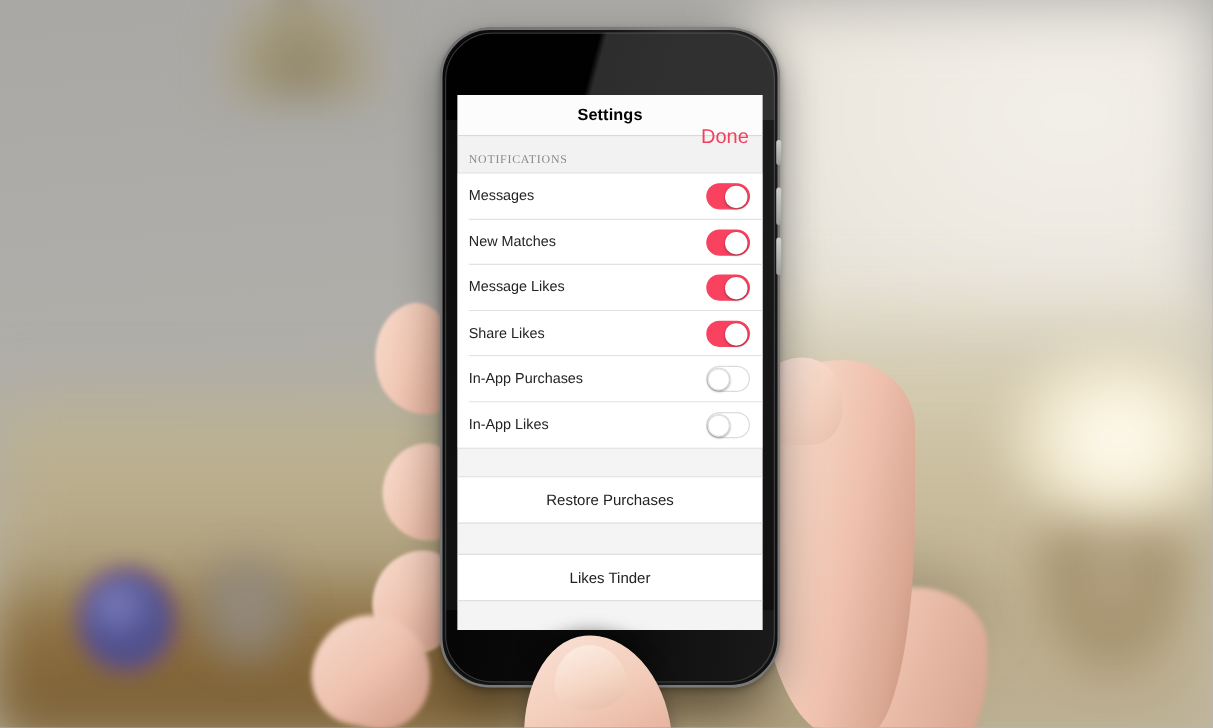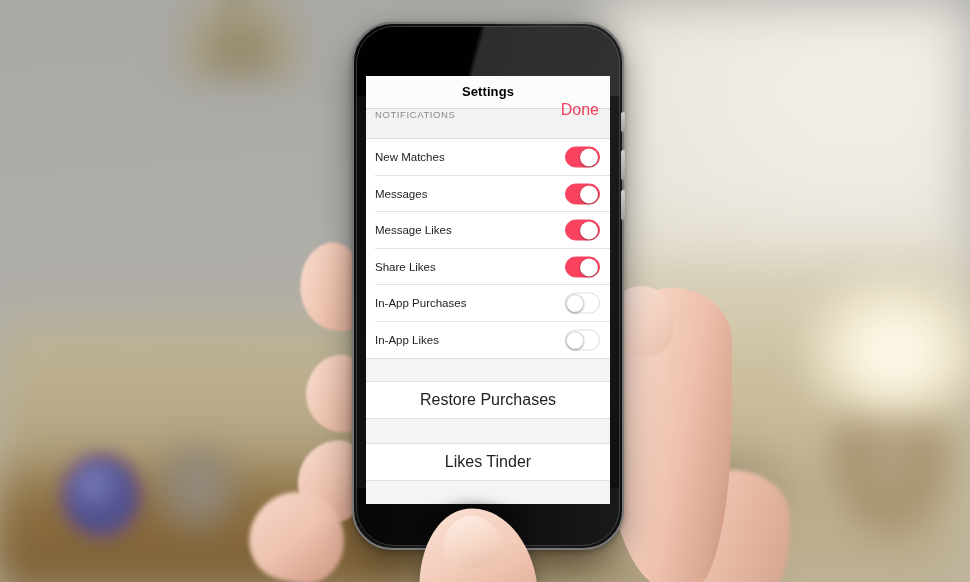--- a/index.html
+++ b/index.html
@@ -200,22 +200,22 @@
     font-size:16px;color:#f2405f;
     background:none;border:none;padding:0;cursor:pointer;
     font-family:inherit;
     margin-top:17px;
   }
 
   
   .section-header{
     height:30px;background:#f2f2f2;
     border-bottom:1px solid #e0e0e0;
-    display:flex;
-    padding:0 0 5px 9px;box-sizing:border-box;
+    display:flex;align-items:flex-end;
+    padding:0 0 5px 9px;box-sizing:border-box;font-family:Liberation Serif, serif;
   }
   .section-header span{
     font-size:9.5px;color:#8a8a8a;letter-spacing:.6px;
   }
 
   .group{background:#fff;}
   .row{
     position:relative;height:36.5px;
     display:flex;align-items:center;
     padding-left:9px;padding-right:9px;
@@ -246,21 +246,21 @@
   .toggle.on .knob{right:1px;}
   .toggle.off .knob{left:0px;border:1px solid #e3e3e3;box-sizing:border-box;}
 
   
   .gap{height:22px;background:#f4f4f4;border-top:1px solid #e0e0e0;border-bottom:1px solid #e0e0e0;}
   .gap.tall{height:24px;}
   .action-row{
     height:36px;background:#fff;display:flex;align-items:center;justify-content:center;
     cursor:pointer;
   }
-  .action-row span{font-size:16px;color:#222;}
+  .action-row span{font-size:12px;color:#222;}
   .tail{background:#f4f4f4;border-top:1px solid #e0e0e0;height:40px;}
 
   
   #thumb-shadow{
     position:absolute;left:400px;top:496px;width:150px;height:40px;
     background:radial-gradient(50% 60% at 50% 60%,rgba(0,0,0,.5) 0%,rgba(0,0,0,0) 75%);
     filter:blur(6px);
   }
 </style>
 </head>
@@ -312,29 +312,29 @@
       <button id="done-button">Done</button>
     </div>
 
     <div class="section-header">
       <span>NOTIFICATIONS</span>
     </div>
 
     <div class="group">
 
       <div class="row">
+        <span class="row-label">Messages</span>
+        <div class="toggle on">
+          <div class="knob"></div>
+        </div>
+        <div class="sep"></div>
+      </div>
+
+      <div class="row">
         <span class="row-label">New Matches</span>
-        <div class="toggle on">
-          <div class="knob"></div>
-        </div>
-        <div class="sep"></div>
-      </div>
-
-      <div class="row">
-        <span class="row-label">Messages</span>
         <div class="toggle on">
           <div class="knob"></div>
         </div>
         <div class="sep"></div>
       </div>
 
       <div class="row">
         <span class="row-label">Message Likes</span>
         <div class="toggle on">
           <div class="knob"></div>

